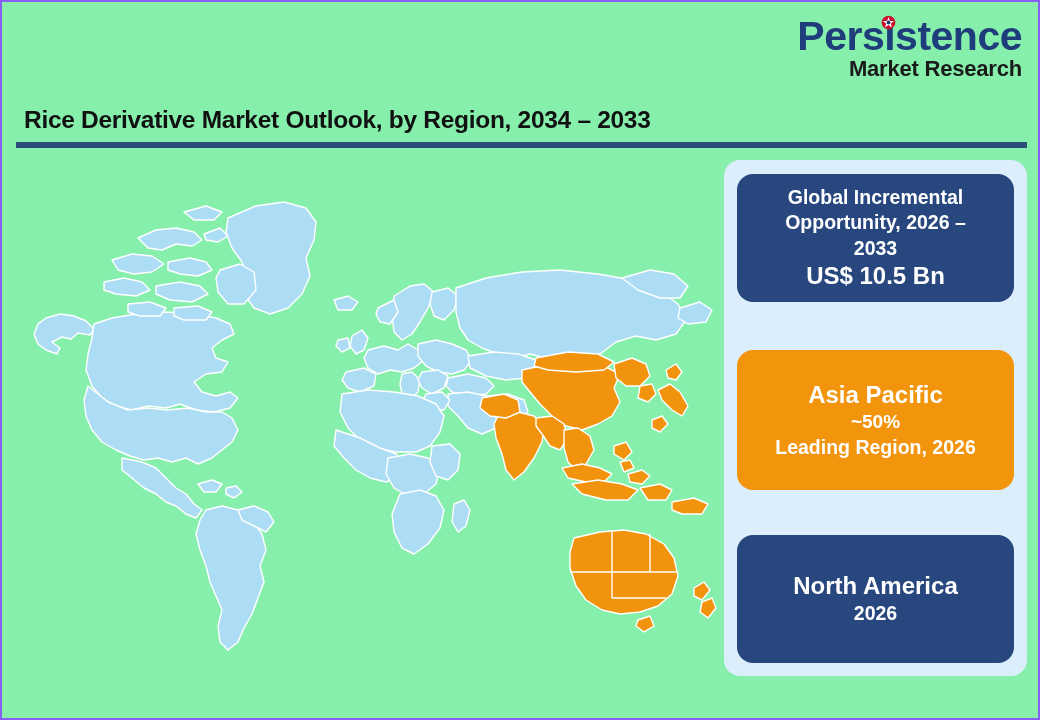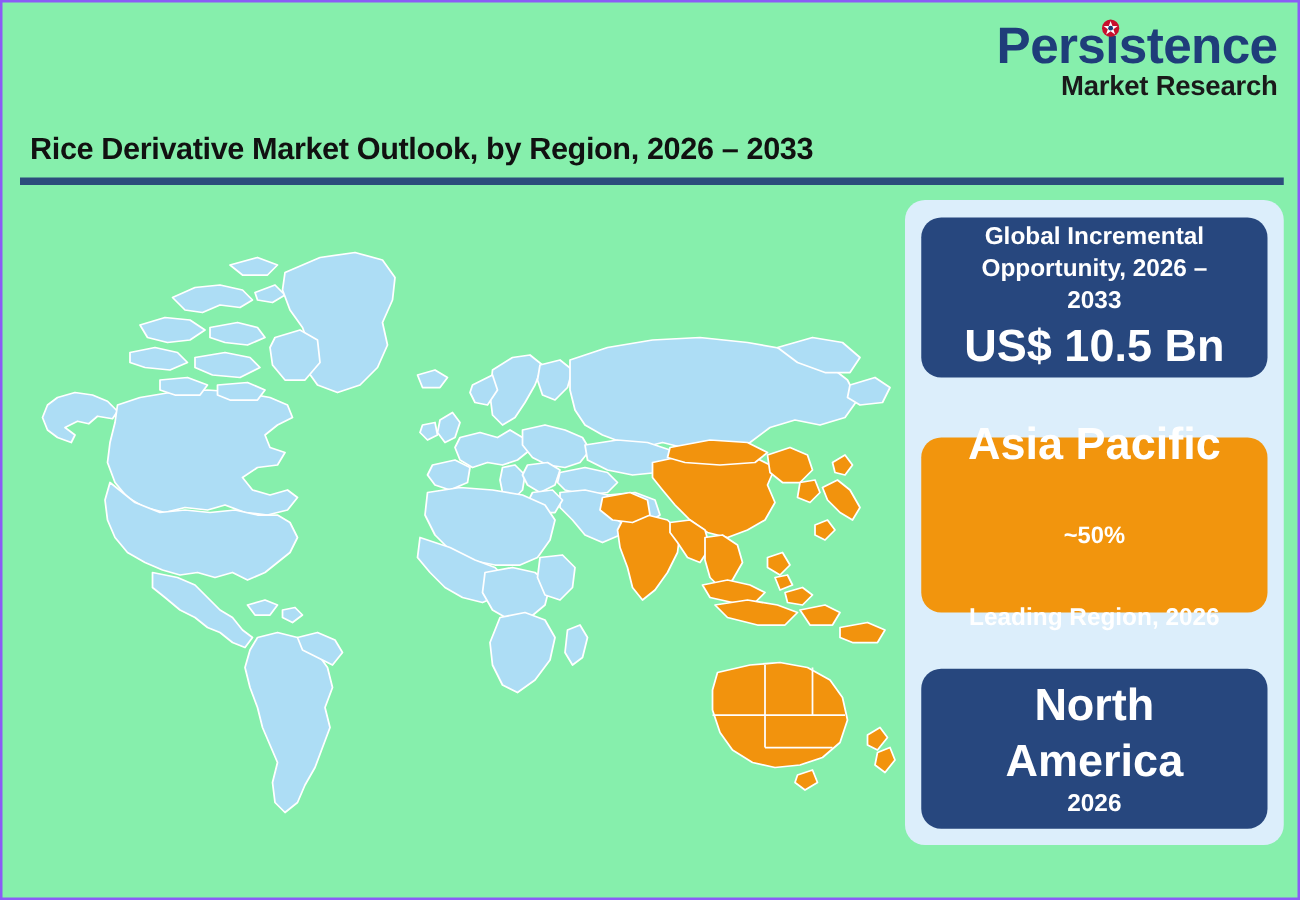--- a/index.html
+++ b/index.html
@@ -109,35 +109,35 @@
     align-items: center;
     justify-content: center;
     color: #ffffff;
     text-align: center;
     padding: 6px 28px;
   }
   .card.navy { background: #27477E; }
   .card.orange { background: #F2950D; }
 
   #card-opportunity { top: 14px; height: 128px; }
-  #card-apac       { top: 190px; height: 140px; gap: 40px; }
+  #card-apac       { top: 190px; height: 140px; }
   #card-na         { top: 375px; height: 128px; }
 
   .line-sm {
     font-size: 19.5px;
     font-weight: bold;
     line-height: 1.30;
   }
   .line-lg {
     font-size: 19px;
     font-weight: bold;
     line-height: 1.30;
   }
   .line-xl {
-    font-size: 36px;
+    font-size: 24px;
     font-weight: bold;
     line-height: 1.25;
   }
 
   
   #source {
     position: absolute;
     left: 0;
     right: 0;
     top: 683px;
@@ -160,21 +160,21 @@
       <span>Persistence</span>
       <svg id="logo-star" viewBox="0 0 24 24">
         <circle cx="12" cy="12" r="11" fill="#C8102E"></circle>
         <polygon points="12,3 14.3,9.4 21,9.4 15.6,13.4 17.7,20 12,16 6.3,20 8.4,13.4 3,9.4 9.7,9.4" fill="#ffffff"></polygon>
         <circle cx="12" cy="12" r="3.1" fill="#1F3D7A"></circle>
       </svg>
     </div>
     <span id="logo-sub">Market Research</span>
   </div>
 
-  <div id="title">Rice Derivative Market Outlook, by Region, 2026 – 2033</div>
+  <div id="title">Rice Derivative Market Outlook, by Region, 2034 – 2033</div>
   <div id="title-rule"></div>
 
   <div id="map-area">
     <svg viewBox="0 0 706 518" xmlns="http://www.w3.org/2000/svg">
       <g stroke="#ffffff" stroke-width="1.4" stroke-linejoin="round">
 
         <g fill="#ADDDF5">
 
           <path d="M22,166 L30,160 L44,156 L58,158 L70,163 L78,171 L74,177 L62,175 L55,181 L46,179 L36,184 L44,190 L41,196 L30,192 L22,186 L18,176 Z"></path>
 

